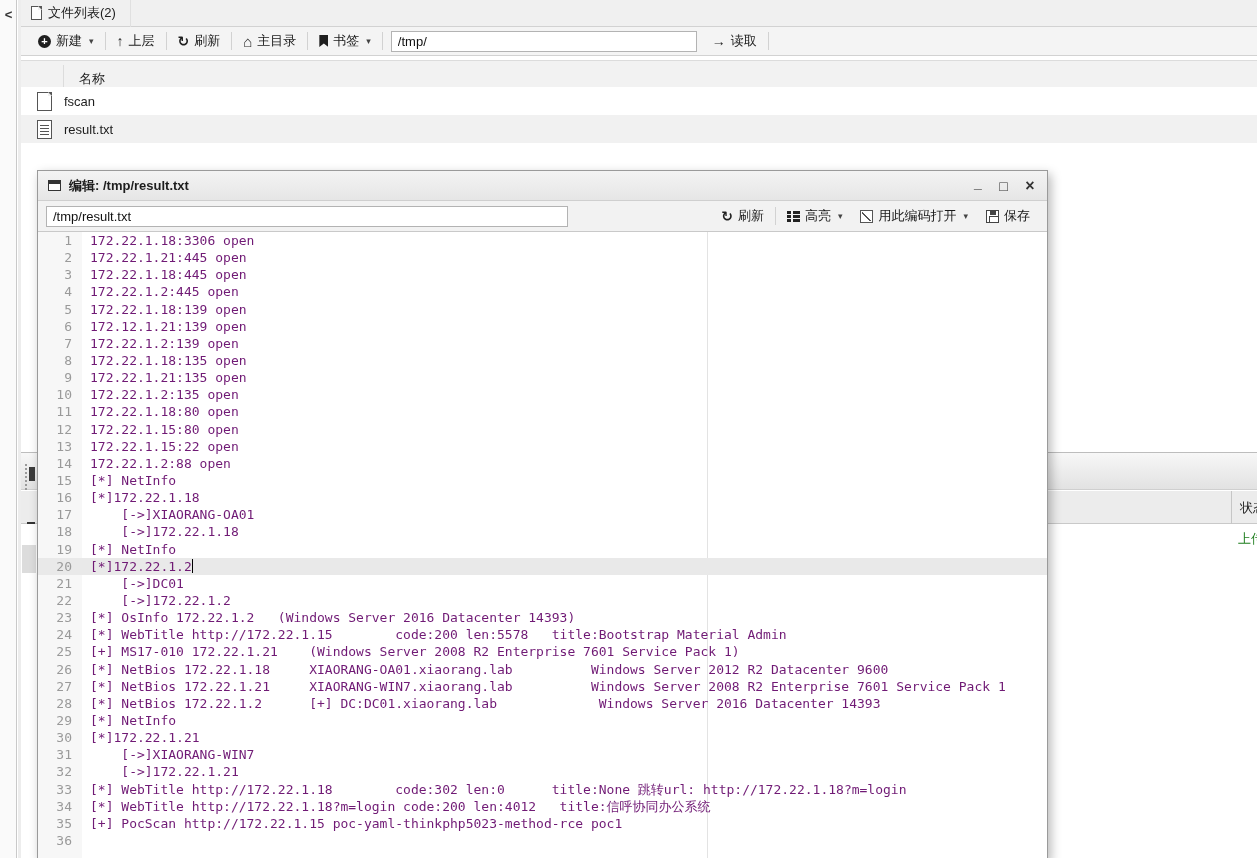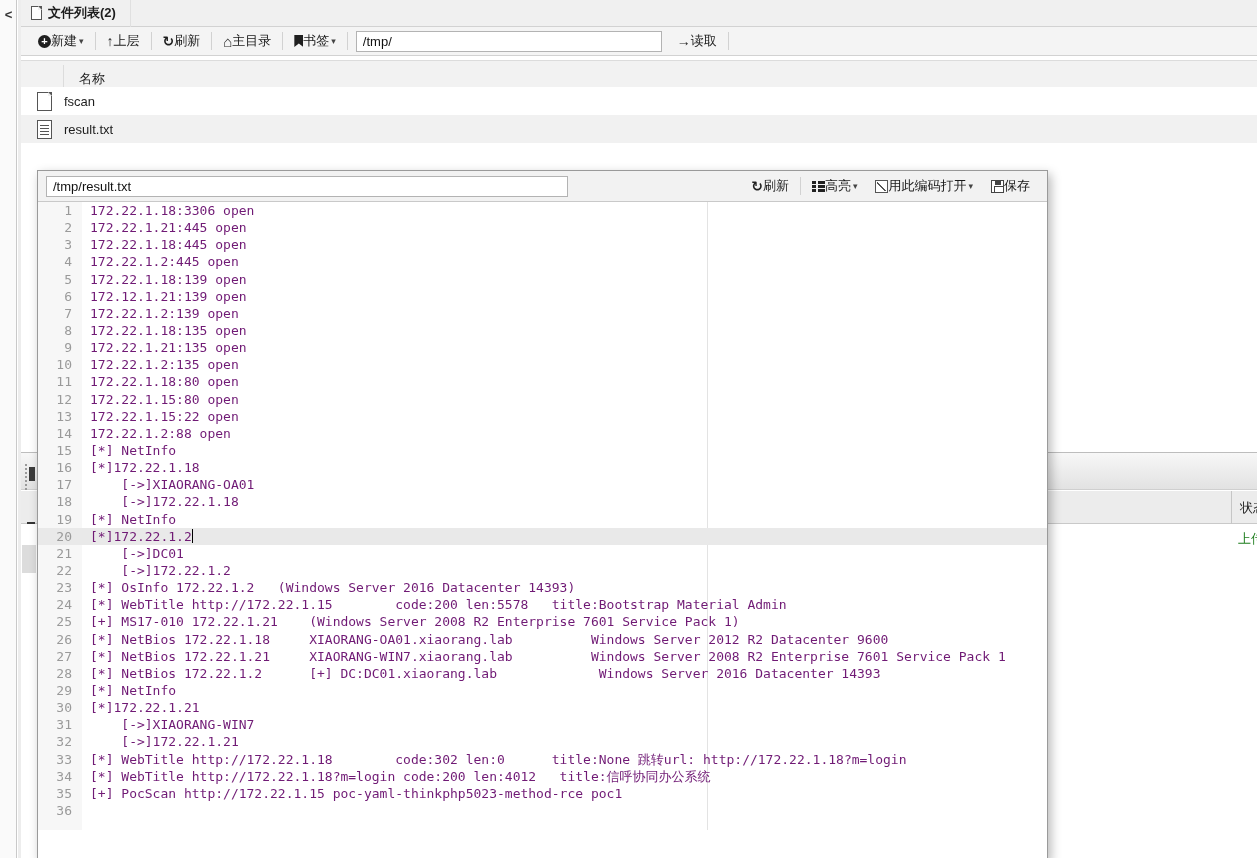--- a/index.html
+++ b/index.html
@@ -18,26 +18,26 @@
   .collapse-btn { position:absolute; left:1px; top:5px; width:15px; height:20px;
     font-size:13px; font-weight:bold; color:#333; text-align:center; line-height:20px; cursor:pointer; }
 
   
   .main { position:absolute; left:21px; top:0; right:0; height:858px; background:#fff; }
 
   .tabbar { position:absolute; left:0; top:0; right:0; height:27px;
     background:#f0f0f0; border-bottom:1px solid #d2d2d2; display:flex; align-items:center; }
   .tab { display:flex; align-items:center; gap:6px; padding:0 14px 0 10px; height:27px;
     border-right:1px solid #e0e0e0; }
-  .tab-label { font-weight:bold; color:#1d1d1d; }
+  .tab-label { font-weight:normal; color:#1d1d1d; }
 
   .toolbar { position:absolute; left:0; top:27px; right:0; height:29px;
     background:#f4f4f4; border-bottom:1px solid #d2d2d2;
     display:flex; align-items:center; padding:0 8px; }
-  .tb-btn { display:flex; align-items:center; padding:0 9px; height:29px;
+  .tb-btn { display:flex; align-items:center; gap:5px; padding:0 9px; height:29px;
     cursor:pointer; color:#1a1a1a; white-space:nowrap; }
   .tb-sep { width:1px; height:18px; background:#d2d2d2; margin:0 2px; }
   .caret { font-size:9px; color:#444; margin-left:2px; }
   .path-input { width:306px; height:21px; border:1px solid #b3b3b3; background:#fff;
     font-size:13px; font-family:inherit; padding:1px 6px; margin:0 6px; color:#111; }
 
   
   .file-header { position:absolute; left:0; top:60px; right:0; height:37px;
     background:#f2f2f2; border-top:1px solid #dcdcdc; border-bottom:1px solid #d5d5d5; display:flex; align-items:center; }
   .fh-first { width:43px; height:27px; border-right:1px solid #dcdcdc; }
@@ -208,20 +208,29 @@
   <div class="upload-status" id="upload-status" style="color: rgb(30, 126, 30);">上传成功</div>
 
 </div>
 
 <div class="deco-handle"></div>
 <div class="deco-icon"></div>
 <div class="deco-dash"></div>
 <div class="deco-thumb"></div>
 
 <div class="editor-window">
+  <div class="ew-titlebar">
+    <span class="ico ico-window"></span>
+    <span class="ew-title">编辑: /tmp/result.txt</span>
+    <span class="ew-controls">
+      <span class="wc wc-min">_</span>
+      <span class="wc wc-max">□</span>
+      <span class="wc wc-close">×</span>
+    </span>
+  </div>
 
   <div class="ew-toolbar">
     <input class="ew-path-input" value="/tmp/result.txt" style="">
     <div class="ew-spacer"></div>
     <div class="tb-btn">
       <span class="ico ico-refresh"></span>
       <span>刷新</span>
     </div>
     <div class="tb-sep"></div>
     <div class="tb-btn">

